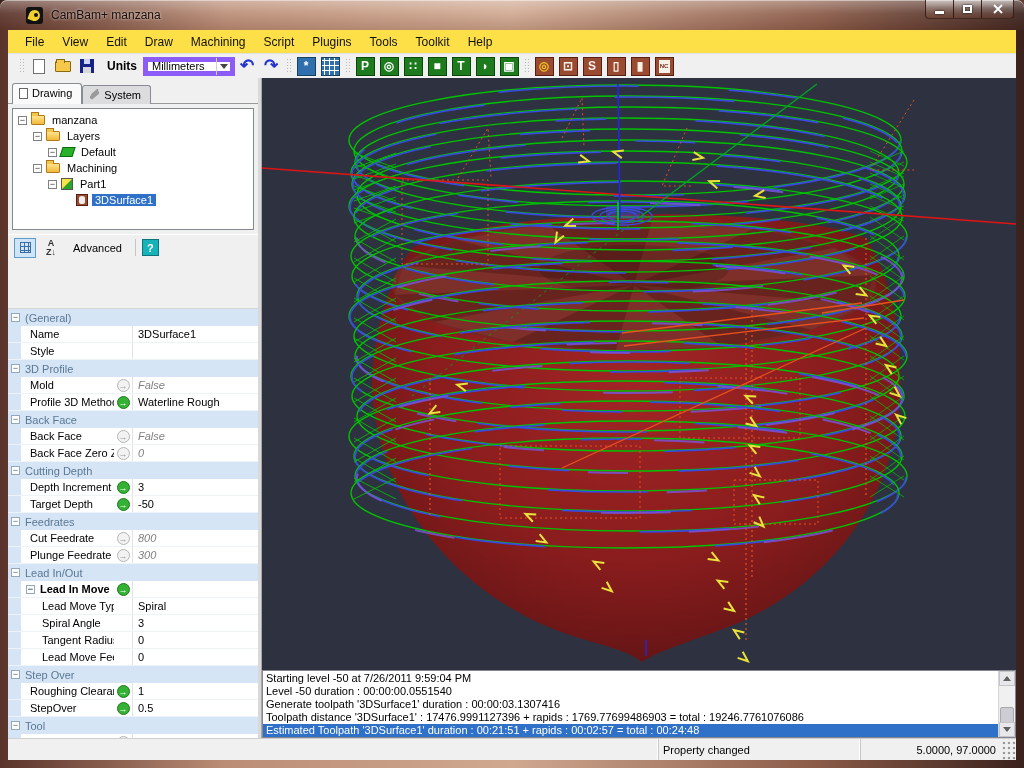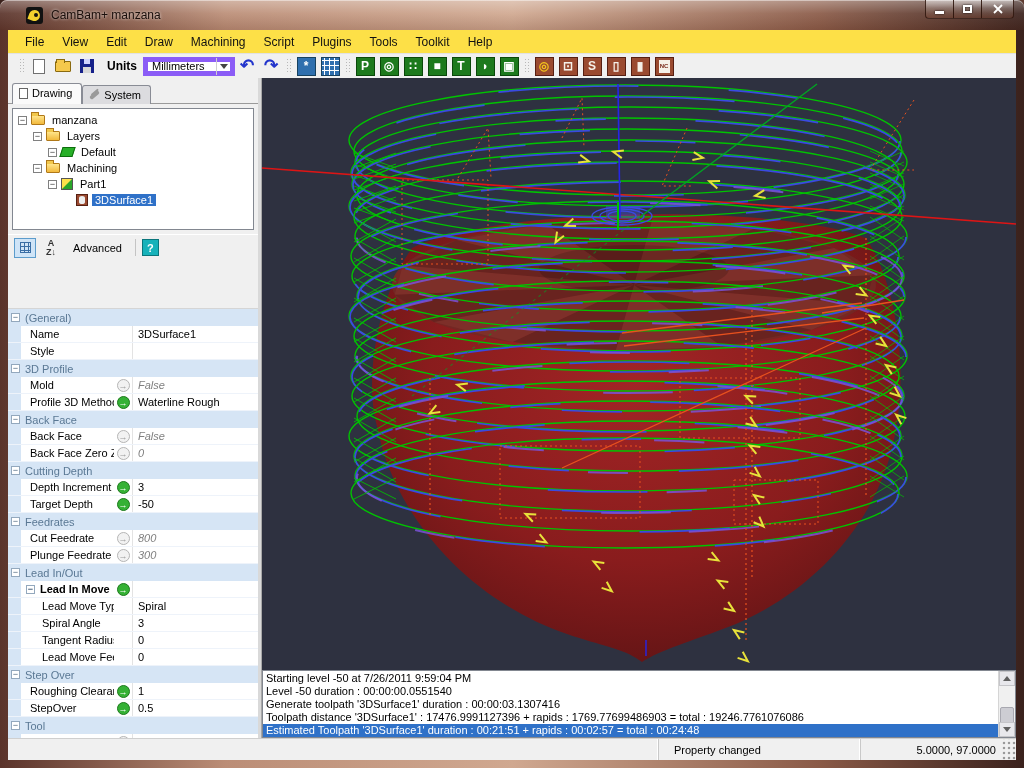--- a/index.html
+++ b/index.html
@@ -122,21 +122,21 @@
   .logscroll { position:absolute; right:0; top:0; bottom:0; width:17px; background:#f0f0f0; border-left:1px solid #d5d5d5; }
   .sc-btn { position:absolute; left:0; width:16px; height:15px; background:#e8e8ec; border:1px solid #c5c5c9; display:flex; align-items:center; justify-content:center; }
   .sc-up { top:0; } .sc-dn { bottom:0; }
   .sc-up::before { content:""; border:4px solid transparent; border-bottom:5px solid #606060; margin-bottom:4px; }
   .sc-dn::before { content:""; border:4px solid transparent; border-top:5px solid #606060; margin-top:4px; }
   .sc-thumb { position:absolute; left:1px; width:14px; top:36px; height:18px; background:#cdcdd3; border:1px solid #a8a8b0; border-radius:2px; }
   
   .statusbar { position:absolute; left:0; right:0; bottom:0; height:22px; background:#f0f0f0; border-top:1px solid #cfcfcf;
     display:flex; align-items:center; font-size:11px; }
   .sb-left { flex:1; height:100%; }
-  .sb-msg { width:202px; height:100%; border-left:1px solid #c9c9c9; box-shadow:-1px 0 0 #fff; display:flex; align-items:center; padding-left:15px; }
+  .sb-msg { width:202px; height:100%; border-left:1px solid #c9c9c9; box-shadow:-1px 0 0 #fff; display:flex; align-items:center; padding-left:4px; }
   .sb-coords { width:142px; height:100%; border-left:1px solid #c9c9c9; box-shadow:-1px 0 0 #fff; display:flex; align-items:center; justify-content:flex-end; padding-right:6px; }
   .sb-grip { width:14px; height:100%; background-image:radial-gradient(circle at 3px 3px,#9a9a9a 1.4px,transparent 1.6px); background-size:5px 5px; background-position:bottom right; }
 </style>
 </head>
 <body>
 
 <div class="desktop">
   <div class="window">
     <div class="titlebar">
       <span class="appicon"></span>

